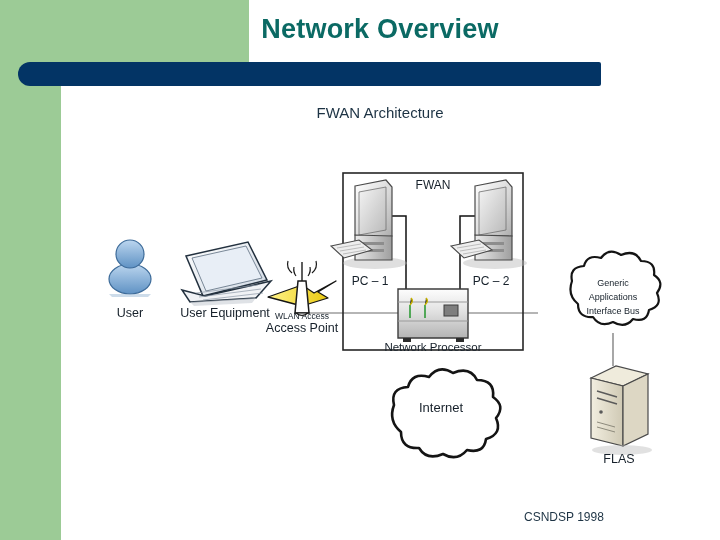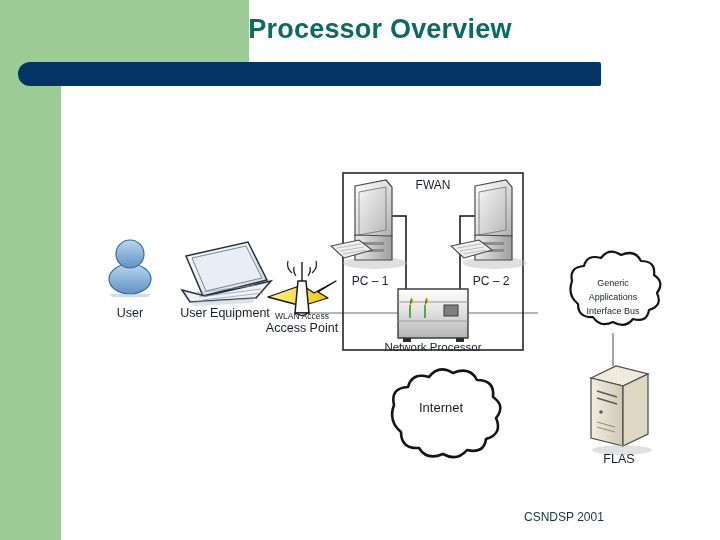--- a/index.html
+++ b/index.html
@@ -94,22 +94,23 @@
 </style>
 </head>
 <body>
 
 <div id="slide">
 
   <div class="green-band-top"></div>
   <div class="green-rail"></div>
   <div class="title-bar"></div>
 
-  <div class="slide-title">Processor Overview</div>
-
+  <div class="slide-title">Network Overview</div>
+
+  <div class="diagram-heading">FWAN Architecture</div>
 
   <div id="diagram">
     <svg width="630" height="320" viewBox="0 0 630 320" xmlns="http://www.w3.org/2000/svg">
       <defs>
         <linearGradient id="gMonitor" x1="0" y1="0" x2="1" y2="1">
           <stop offset="0%" stop-color="#ffffff"></stop>
           <stop offset="55%" stop-color="#d9d9d9"></stop>
           <stop offset="100%" stop-color="#a8a8a8"></stop>
         </linearGradient>
         <linearGradient id="gScreen" x1="0" y1="0" x2="1" y2="1">
@@ -315,15 +316,15 @@
         <g stroke="#8d8a7c" stroke-width="1">
           <line x1="527" y1="272" x2="545" y2="277"></line>
           <line x1="527" y1="277" x2="545" y2="282"></line>
         </g>
         <ellipse cx="552" cy="300" rx="30" ry="5" fill="#bdbdbd" opacity="0.45"></ellipse>
       </g>
       <text class="dg-label" x="549" y="313" font-size="12.5" text-anchor="middle">FLAS</text>
     </svg>
   </div>
 
-  <div class="footer-right">CSNDSP 2001</div>
+  <div class="footer-right">CSNDSP 1998</div>
 
 </div>
 
 </body></html>

